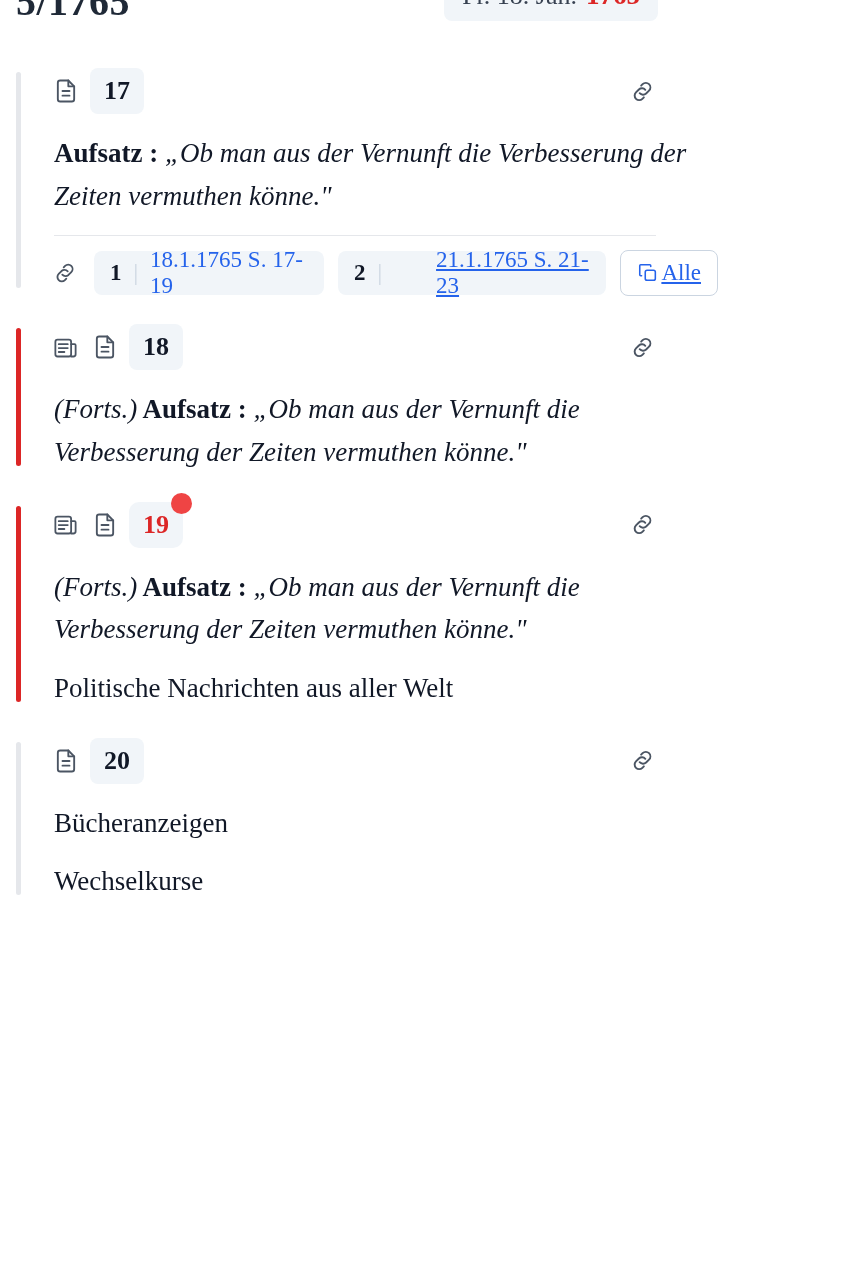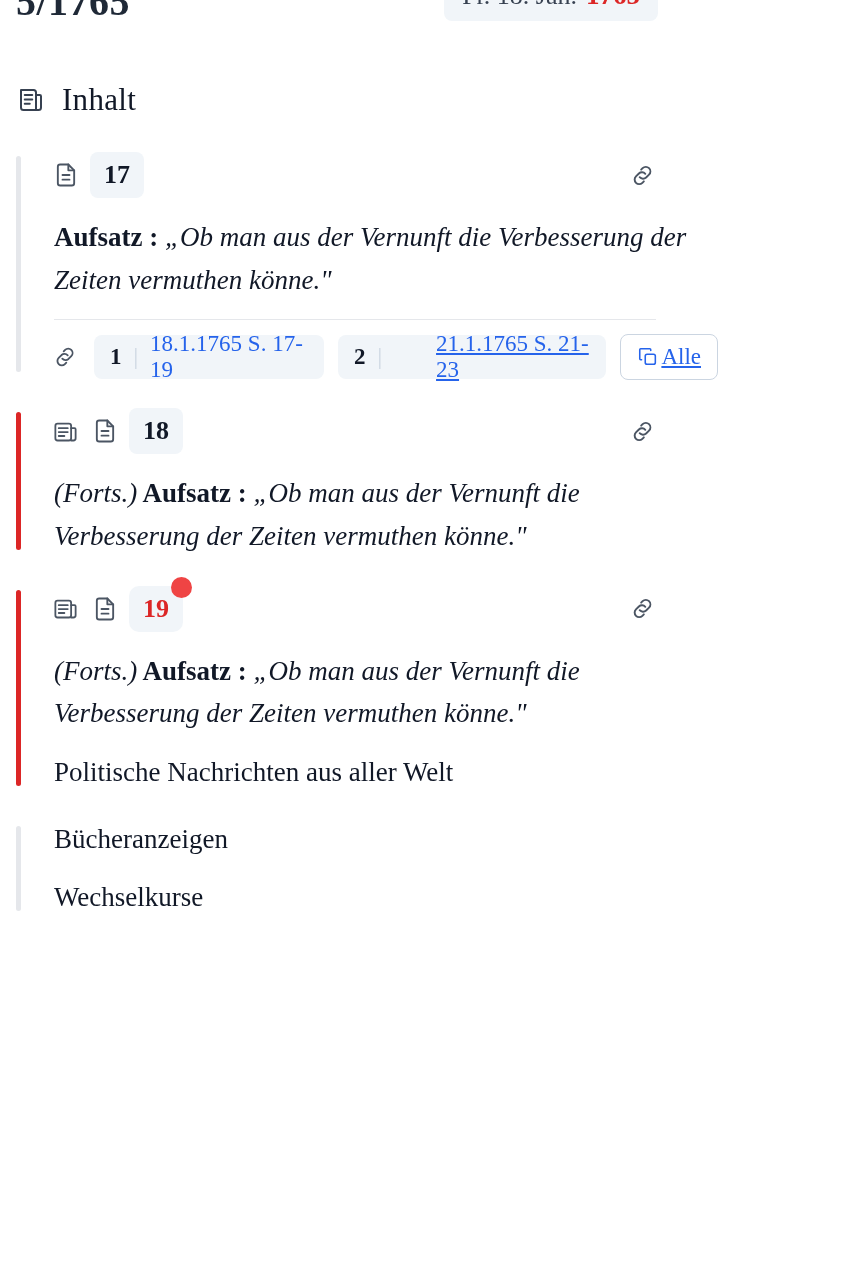--- a/index.html
+++ b/index.html
@@ -202,30 +202,20 @@
 <div class="page">
 
   <div class="header">
     <div class="header-title">5/1765</div>
     <div class="date-chip">
       <span>Fr. 18. Jan.</span>
       <span class="year">1765</span>
     </div>
   </div>
 
-  <div class="section-title">
-    <span>
-      <svg width="30" height="30" viewBox="0 0 24 24" fill="none" stroke="#374151" stroke-width="1.6" stroke-linecap="round" stroke-linejoin="round">
-        <path d="M4 4h10a2 2 0 0 1 2 2v14H6a2 2 0 0 1-2-2z"></path>
-        <path d="M16 8h3a1 1 0 0 1 1 1v9a2 2 0 0 1-2 2h-2"></path>
-        <path d="M7 8h6M7 11.5h6M7 15h4"></path>
-      </svg>
-    </span>
-    <span class="label">Inhalt</span>
-  </div>
 
   <div class="entries">
 
     <div class="entry">
       <div class="bar"></div>
       <div class="entry-head">
         <span class="icons">
           <span>
             <svg width="28" height="28" viewBox="0 0 24 24" fill="none" stroke="#4b5563" stroke-width="1.6" stroke-linecap="round" stroke-linejoin="round">
               <path d="M14 3H7a2 2 0 0 0-2 2v14a2 2 0 0 0 2 2h10a2 2 0 0 0 2-2V8z"></path>
@@ -342,20 +332,40 @@
         </span>
       </div>
       <div class="entry-body">
         <p><span class="it">(Forts.)</span><span class="b"> Aufsatz : </span><span class="it">„Ob man aus der Vernunft die Verbesserung der Zeiten vermuthen könne."</span></p>
         <p>Politische Nachrichten aus aller Welt</p>
       </div>
     </div>
 
     <div class="entry">
       <div class="bar"></div>
+      <div class="entry-head">
+        <span class="icons">
+          <span>
+            <svg width="28" height="28" viewBox="0 0 24 24" fill="none" stroke="#4b5563" stroke-width="1.6" stroke-linecap="round" stroke-linejoin="round">
+              <path d="M14 3H7a2 2 0 0 0-2 2v14a2 2 0 0 0 2 2h10a2 2 0 0 0 2-2V8z"></path>
+              <path d="M14 3v5h5"></path>
+                <path d="M9 12h6M9 16h6"></path>
+            </svg>
+          </span>
+        </span>
+        <span class="page-badge">
+          <span>20</span>
+        </span>
+        <span class="link-icon">
+          <svg width="27" height="27" viewBox="0 0 24 24" fill="none" stroke="#4b5563" stroke-width="1.7" stroke-linecap="round" stroke-linejoin="round">
+            <path d="M9.5 13.5a4 4 0 0 0 5.7.3l2.6-2.6a4 4 0 1 0-5.7-5.7l-1.3 1.3"></path>
+            <path d="M14.5 10.5a4 4 0 0 0-5.7-.3l-2.6 2.6a4 4 0 1 0 5.7 5.7l1.3-1.3"></path>
+          </svg>
+        </span>
+      </div>
       <div class="entry-body">
         <p>Bücheranzeigen</p>
         <p>Wechselkurse</p>
       </div>
     </div>
 
   </div>
 </div>
 
 </body></html>

